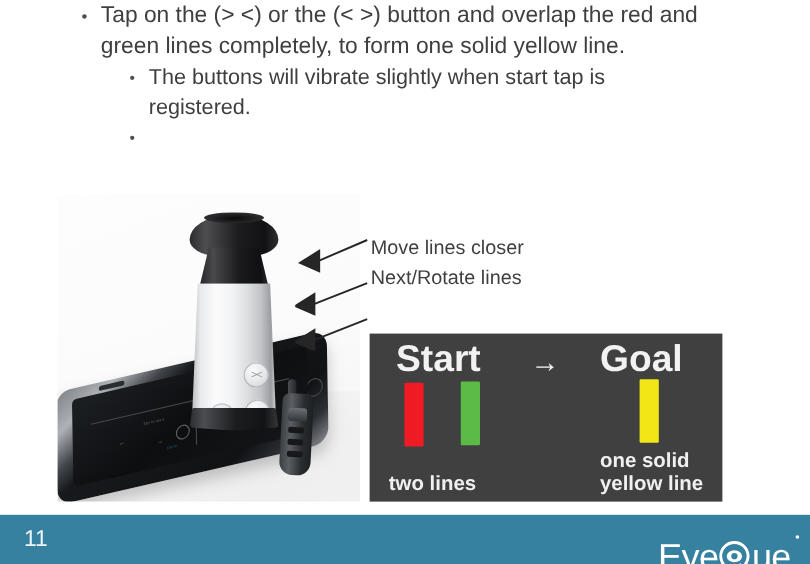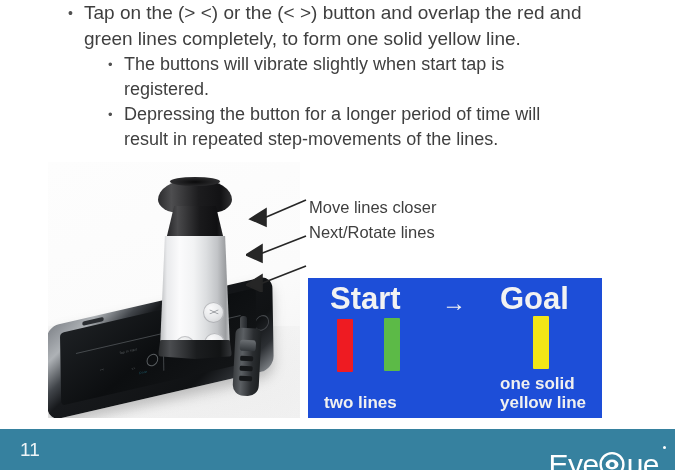--- a/index.html
+++ b/index.html
@@ -289,21 +289,21 @@
     white-space: nowrap;
   }
 
   
   .sg-panel {
     position: absolute;
     left: 308px;
     top: 278px;
     width: 294px;
     height: 140px;
-    background: #1d4ed8;
+    background: #404040;
     overflow: hidden;
   }
   .sg-title {
     position: absolute;
     top: 2px;
     color: #f2f2f2;
     font-size: 31px;
     font-weight: bold;
     line-height: 38px;
     letter-spacing: 0px;
@@ -380,21 +380,20 @@
   <div class="bullet-row bullet-l1">
     <span class="bullet-dot">•</span>
     <span class="bullet-text">Tap on the (&gt; &lt;) or the (&lt; &gt;) button and overlap the red and green lines completely, to form one solid yellow line.</span>
   </div>
   <div class="bullet-row bullet-l2">
     <span class="bullet-dot">•</span>
     <span class="bullet-text">The buttons will vibrate slightly when start tap is registered.</span>
   </div>
   <div class="bullet-row bullet-l2">
     <span class="bullet-dot">•</span>
-    <span class="bullet-text">Depressing the button for a longer period of time will result in repeated step-movements of the lines.</span>
   </div>
 </div>
 
 <div class="photo">
   <div class="photo-floor"></div>
 
   <div class="phone">
     <div class="phone-speaker"></div>
     <div class="phone-home"></div>
     <div class="phone-screen">

